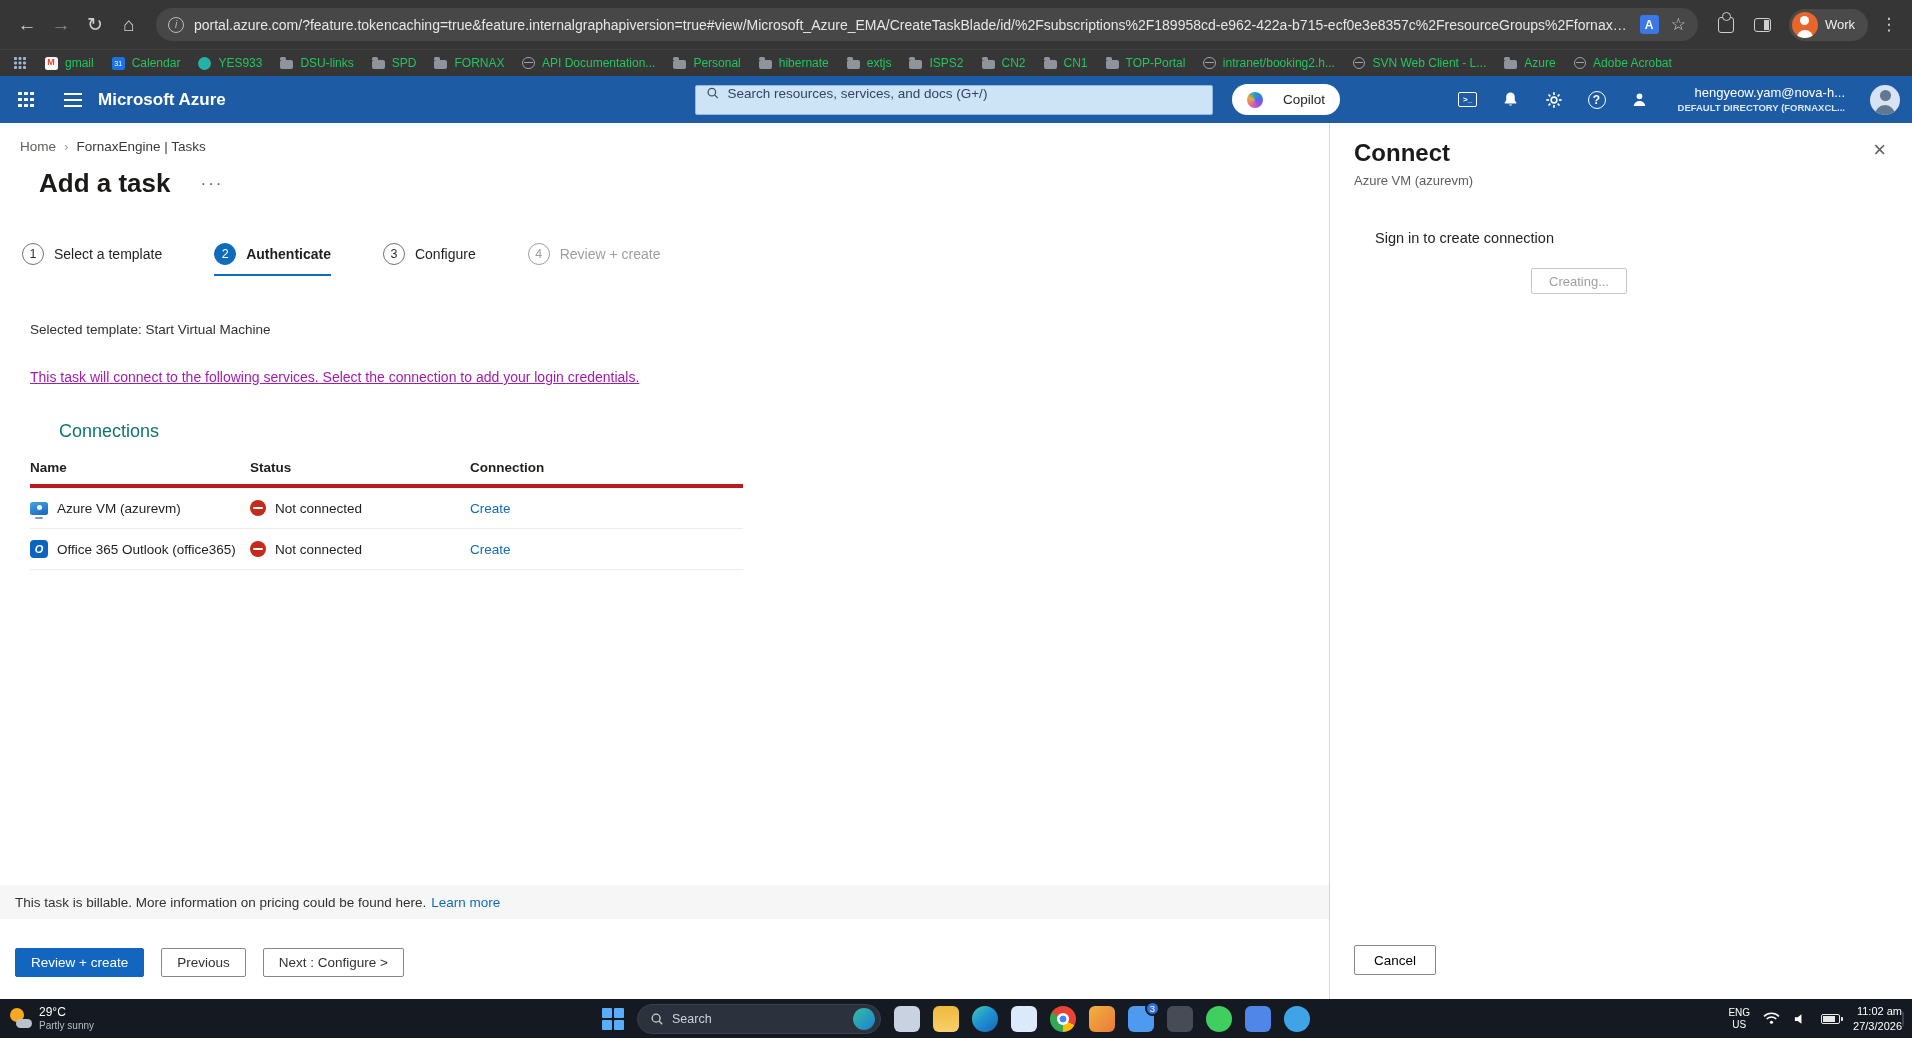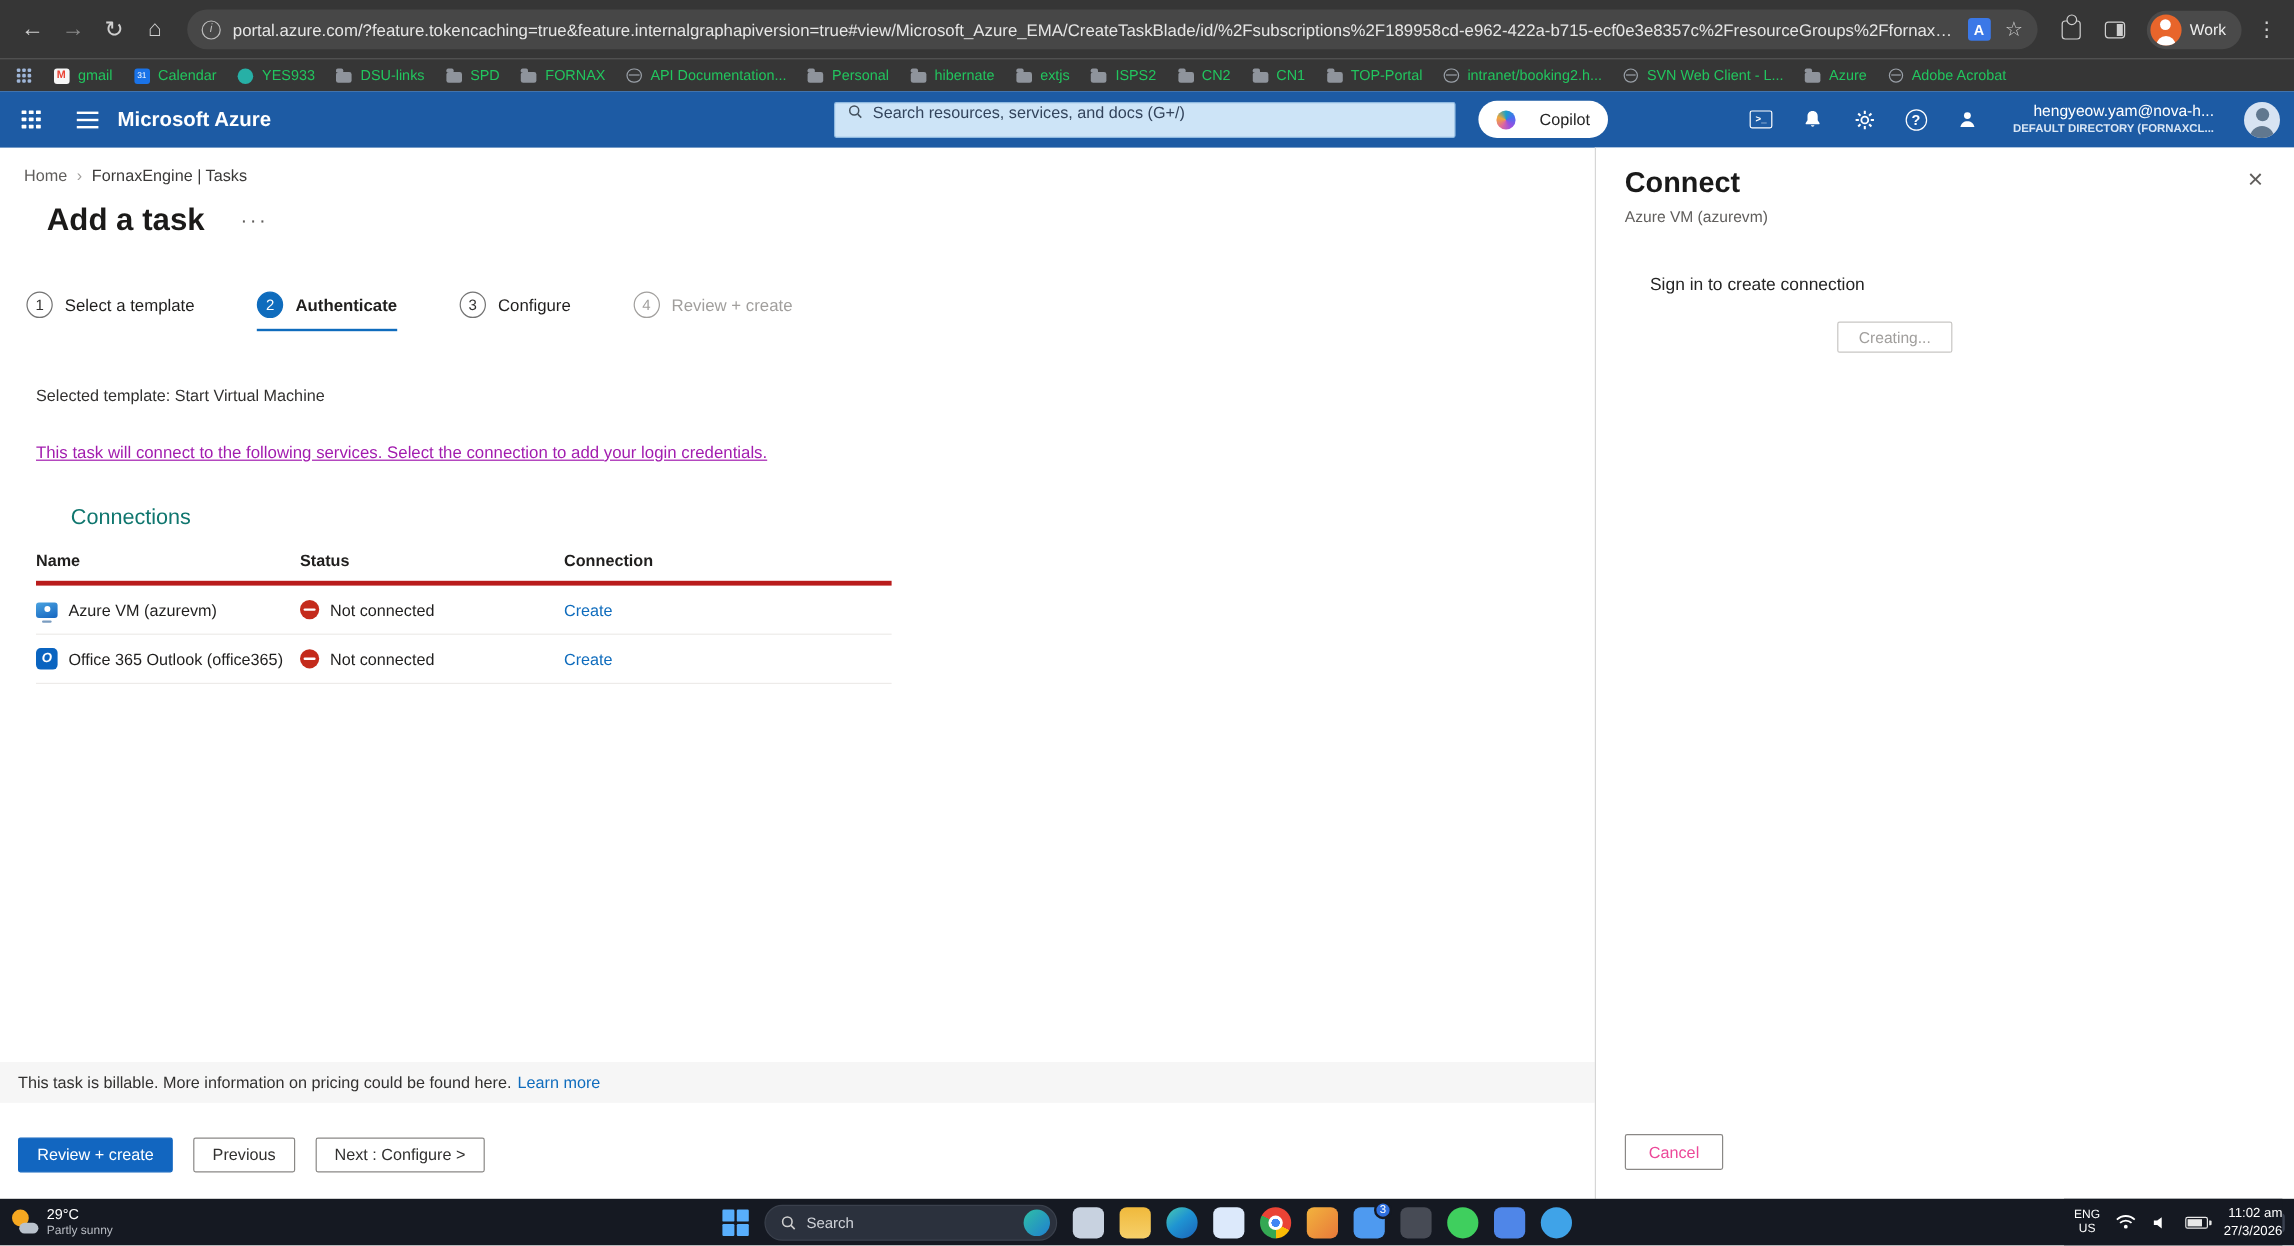--- a/index.html
+++ b/index.html
@@ -120,21 +120,21 @@
   .btn.primary { background:#1266c0; border-color:#1266c0; color:#fff; }
 
   
   .panel { width:583px; flex:none; border-left:1px solid #d6d6d6; position:relative; background:#fff; padding:16px 24px; }
   .panel-title { font-size:24px; font-weight:bold; color:#1a1a1a; }
   .panel-close { position:absolute; top:16px; right:26px; color:#605e5c; font-size:22px; line-height:1; }
   .panel-close::after{content:"\00D7";}
   .panel-subtitle { font-size:13px; color:#605e5c; margin-top:6px; }
   .panel-msg { margin:42px 0 0 21px; font-size:14.5px; color:#242424; }
   .creating-btn { margin:22px 0 0 177px; width:96px; height:26px; border:1px solid #c8c6c4; border-radius:2px; background:#fff; color:#a19f9d; font-size:13px; display:flex; align-items:center; justify-content:center; }
-  .cancel-btn { position:absolute; left:24px; bottom:24px; height:30px; padding:0 19px; border:1px solid #8a8886; border-radius:2px; background:#fff; color:#ec4899; font-size:13.5px; display:flex; align-items:center; }
+  .cancel-btn { position:absolute; left:24px; bottom:24px; height:30px; padding:0 19px; border:1px solid #8a8886; border-radius:2px; background:#fff; color:#000000; font-size:13.5px; display:flex; align-items:center; }
 
   
   .taskbar { height:39px; background:#151922; flex:none; position:relative; display:flex; align-items:center; }
   .weather { display:flex; align-items:center; gap:7px; padding-left:8px; }
   .weather-ic { width:24px; height:24px; position:relative; flex:none; }
   .weather-ic::before{content:""; position:absolute; width:14px; height:14px; border-radius:50%; background:#f6a821; left:2px; top:2px;}
   .weather-ic::after{content:""; position:absolute; width:16px; height:9px; border-radius:6px; background:#b9c2cc; right:0; bottom:2px;}
   .weather-txt { line-height:1.2; }
   .weather-temp { color:#fff; font-size:12px; }
   .weather-desc { color:#b9bdc4; font-size:10px; }

